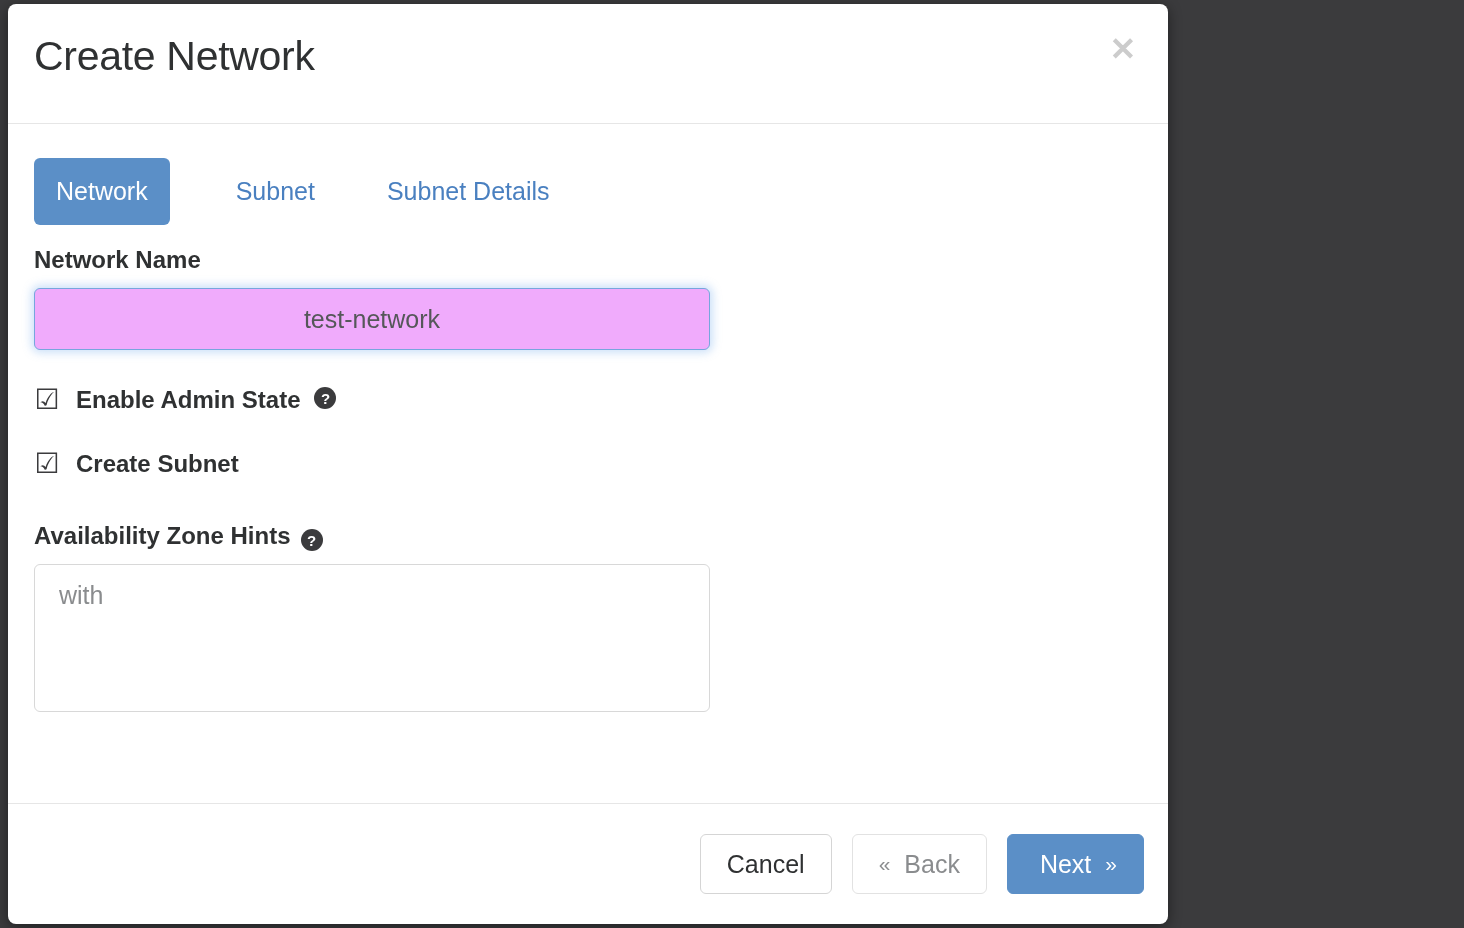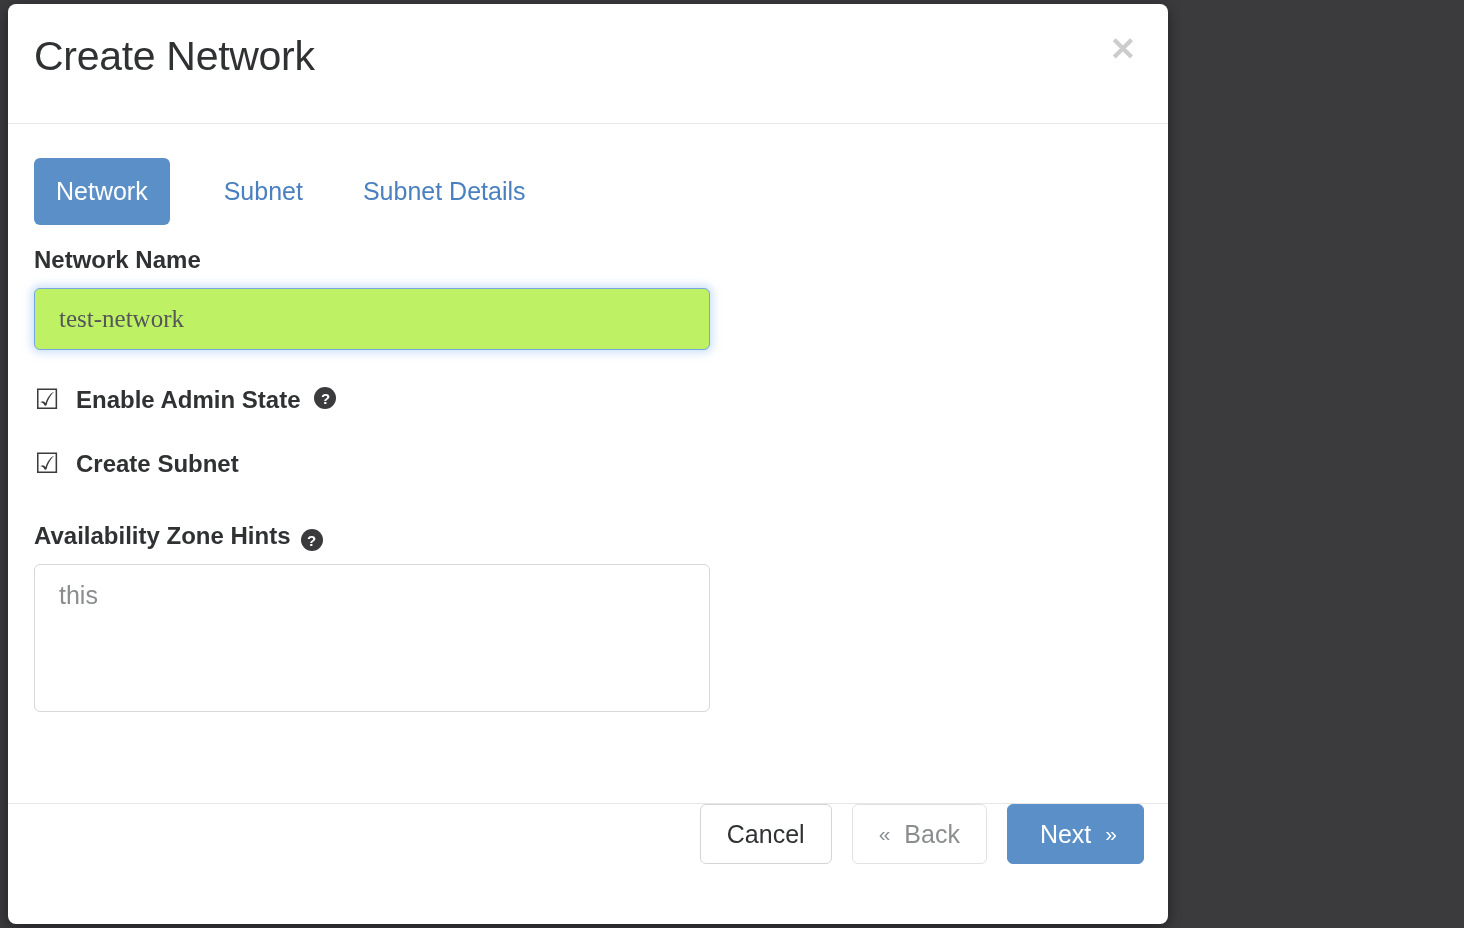--- a/index.html
+++ b/index.html
@@ -78,21 +78,21 @@
     border-bottom: 1px solid #e6e6e6;
     box-sizing: border-box;
   }
 
   .tabs {
     position: absolute;
     left: 26px;
     top: 34px;
     display: flex;
     align-items: center;
-    gap: 4px;
+    gap: 16px;
   }
   .tab {
     font-size: 25px;
     line-height: 1;
     cursor: pointer;
     border: none;
     background: none;
     font-family: "Liberation Sans", sans-serif;
     white-space: nowrap;
   }
@@ -142,26 +142,27 @@
     top: 1px;
   }
 
   .text-input {
     width: 100%;
     box-sizing: border-box;
     height: 62px;
     padding: 0 24px;
     font-size: 25px;
     color: #555759;
-    background: #bef264;
+    background: #f0abfc;
     border: 1px solid #76a6dd;
     border-radius: 6px;
     outline: none;
-    font-family: Liberation Serif, serif;
+    font-family: Liberation Sans, sans-serif;
     box-shadow: 0 0 9px 3px rgba(112,170,235,0.35);
+    text-align: center;
   }
 
   .check-row {
     display: flex;
     align-items: center;
     gap: 16px;
     margin-top: 36px;
   }
   .checkbox {
     width: 26px;
@@ -208,21 +209,21 @@
     font-size: 25px;
     line-height: 1.44;
     color: #3b3b3d;
   }
 
   
   .modal-footer {
     flex: 0 0 120px;
     height: 120px;
     display: flex;
-    align-items: flex-start;
+    align-items: center;
     justify-content: flex-end;
     padding-right: 24px;
     gap: 20px;
     box-sizing: border-box;
   }
   .btn {
     font-size: 25px;
     border-radius: 6px;
     padding: 0 26px;
     height: 60px;
@@ -293,21 +294,21 @@
         <span class="check-label">
           <span>Create Subnet</span>
         </span>
       </div>
 
       <div class="az-block">
         <div class="field-label">
           <span>Availability Zone Hints</span>
           <span class="help-icon">?</span>
         </div>
-        <div class="az-box">this</div>
+        <div class="az-box">with</div>
       </div>
 
     </div>
 
 
   </div>
 
   <div class="modal-footer">
     <button class="btn btn-default">Cancel</button>
     <button class="btn btn-muted">

